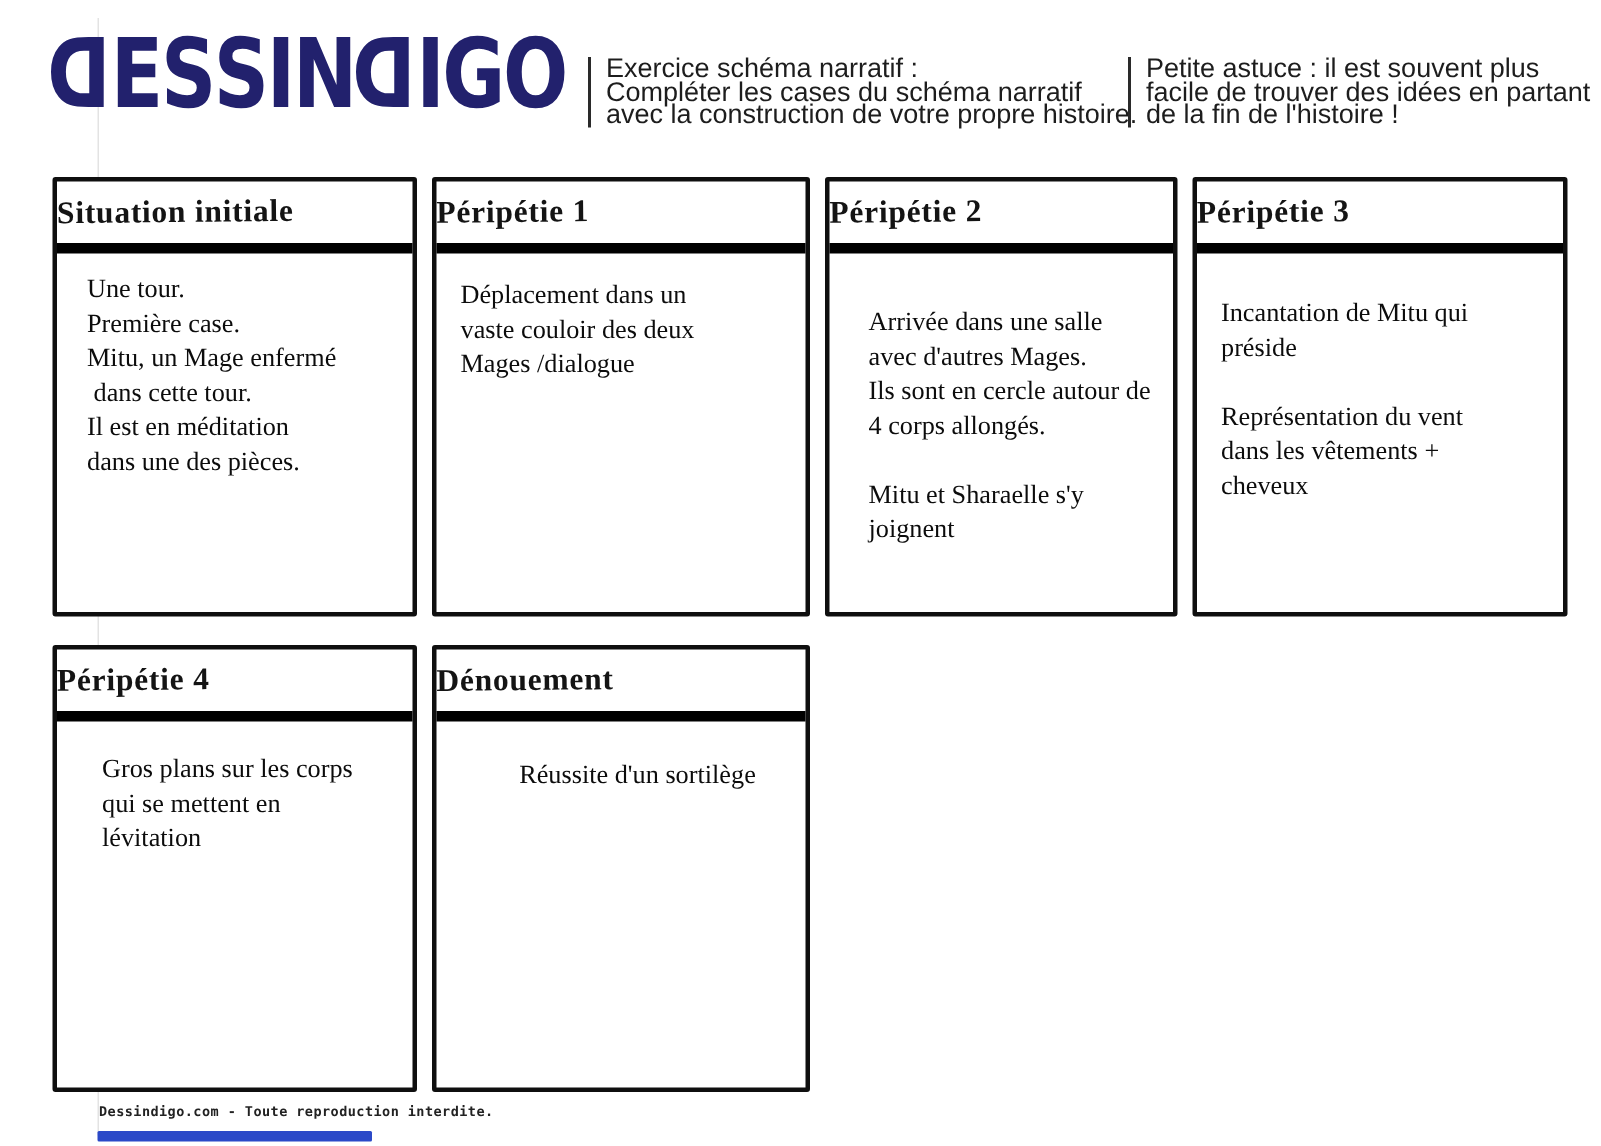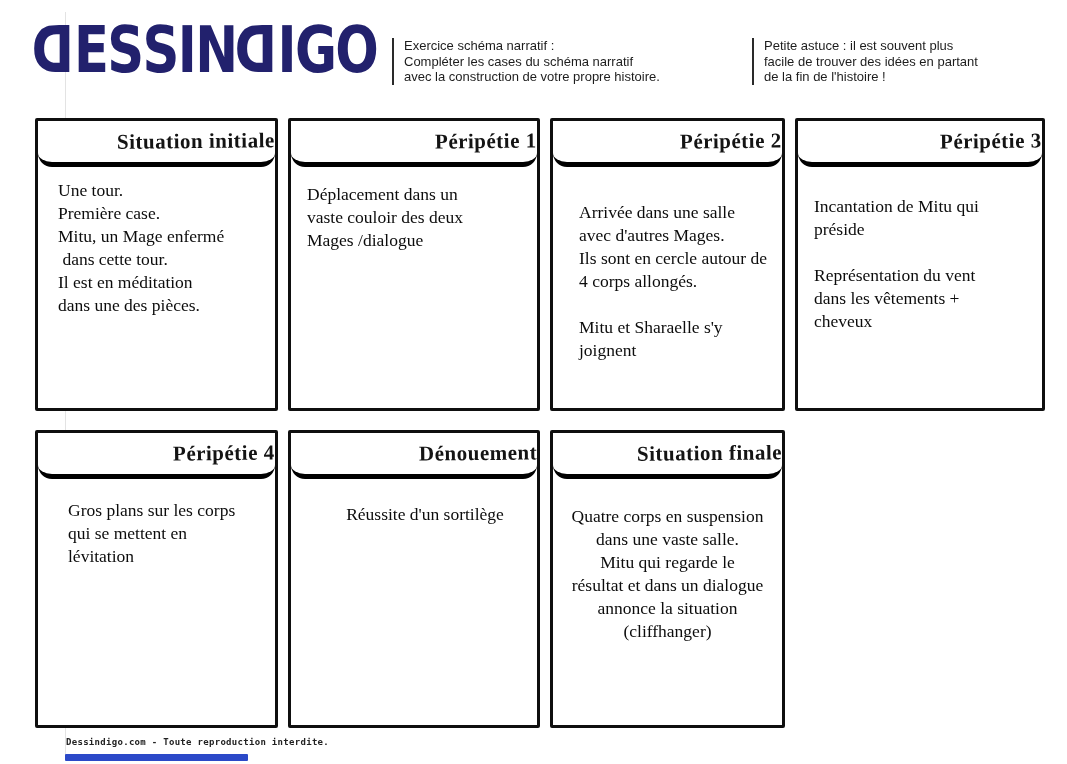--- a/index.html
+++ b/index.html
@@ -12,32 +12,32 @@
   .logo{
     position:absolute;left:33px;top:18px;
     font-family:"DejaVu Sans",sans-serif;font-weight:800;
     font-size:64px;letter-spacing:-2px;line-height:1;
     transform:scaleX(0.80);transform-origin:left top;white-space:nowrap;
   }
   .logo span{display:inline-block;}
   .logo span.flip{transform:scaleX(-1);}
   .hblock{
     position:absolute;top:38px;border-left:2px solid #2a2a2a;padding-left:10px;
-    font-size:13px;line-height:15.5px;color:#1d1d1d;white-space:pre-wrap;
+    font-size:18px;line-height:15.5px;color:#1d1d1d;white-space:pre-wrap;
   }
   .hblock.instr{left:392px;}
   .hblock.tip{left:752px;}
   
   .grid{
     position:absolute;left:35px;top:118px;
     display:grid;grid-template-columns:243px 252px 235px 250px;
     grid-template-rows:293px 298px;column-gap:10px;row-gap:19px;
   }
   .card{border:3px solid #0f0f0f;border-radius:2px;background:#fff;box-sizing:border-box;display:flex;flex-direction:column;}
-  .card-header{height:41px;flex:0 0 41px;border-bottom:5px solid #000000;display:flex;align-items:center;justify-content:flex-end;border-radius:14px;}
+  .card-header{height:41px;flex:0 0 41px;border-bottom:7px solid #000000;display:flex;align-items:center;justify-content:flex-start;}
   .card-title{
     font-family:cursive;
     font-size:21px;font-weight:600;letter-spacing:0.5px;color:#141414;
     transform:rotate(-0.6deg);
   }
   .card-body{
     font-family:"Liberation Serif","DejaVu Serif",serif;
     font-size:17.5px;line-height:23px;color:#0c0c0c;
     white-space:pre-wrap;flex:1;box-sizing:border-box;
   }
@@ -131,30 +131,19 @@
 lévitation</div>
     </div>
 
     <div class="card">
       <div class="card-header">
         <span class="card-title">Dénouement</span>
       </div>
       <div class="card-body">Réussite d'un sortilège</div>
     </div>
 
-    <div class="card">
-      <div class="card-header">
-        <span class="card-title">Situation finale</span>
-      </div>
-      <div class="card-body">Quatre corps en suspension
-dans une vaste salle.
-Mitu qui regarde le
-résultat et dans un dialogue
-annonce la situation
-(cliffhanger)</div>
-    </div>
 
   </div>
 
   <div class="footer-text">Dessindigo.com - Toute reproduction interdite.</div>
   <div class="accent-bar" style="background: rgb(43, 73, 200);"></div>
 
 </div>
 
 </body></html>

